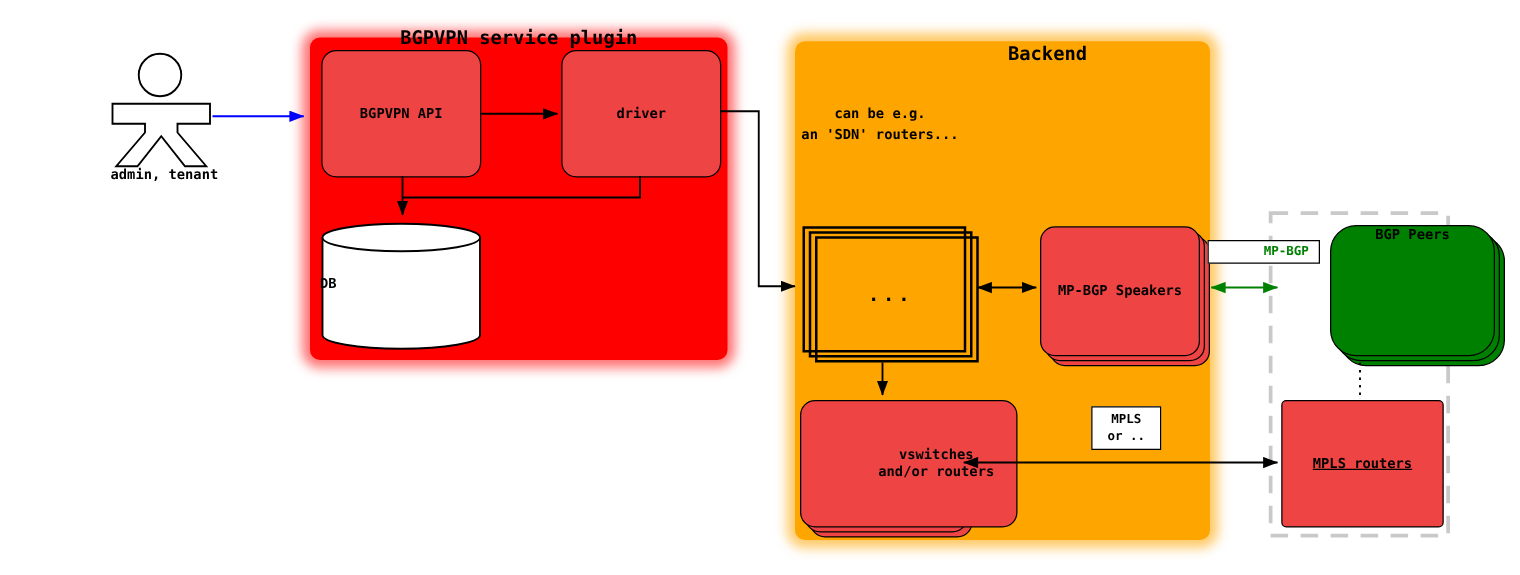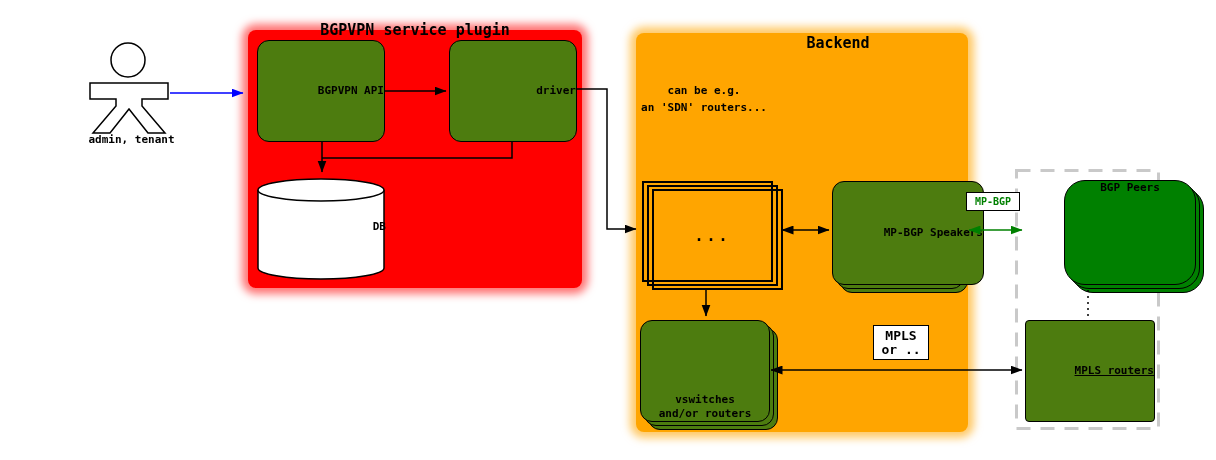--- a/index.html
+++ b/index.html
@@ -15,47 +15,47 @@
   }
   .panel-orange{
     left:636px;top:33px;width:332px;height:399px;background:#ffa500;
     border-radius:8px;box-shadow:0 0 9px 6px rgba(255,165,0,0.6);z-index:1;
   }
   .group-title{
     z-index:4;text-align:center;font-size:15px;letter-spacing:0px;height:14px;line-height:14px;
   }
   
   .wbox{
-    background:#4d7c0f;border:1.5px solid #000;border-radius:12px;z-index:3;
-    display:flex;align-items:center;justify-content:flex-end;text-align:center;
+    background:#ef4444;border:1.5px solid #000;border-radius:12px;z-index:3;
+    display:flex;align-items:center;justify-content:center;text-align:center;
     font-size:11px;line-height:14px;
   }
   .gbox{
     background:#008000;border:1.5px solid #000;border-radius:21px;z-index:3;
     display:flex;align-items:flex-start;justify-content:center;text-align:center;
     font-size:11px;color:#000;margin-left:39px;
   }
   .orect{
     background:transparent;border:2px solid #000;z-index:3;
     display:flex;align-items:center;justify-content:center;
     font-size:15px;letter-spacing:3px;
   }
   .label-box{
     background:#ffffff;border:1px solid #000;z-index:5;
     display:flex;flex-direction:column;align-items:center;justify-content:center;
-    text-align:center;font-size:13px;line-height:14px;
+    text-align:center;font-size:10px;line-height:14px;
   }
   .note{
     z-index:4;text-align:center;font-size:11px;line-height:17px;margin-top:12px;
   }
   .svg-layer{position:absolute;left:0;top:0;width:1216px;height:460px;pointer-events:none;}
   .bg-layer{z-index:0;}
   .arrow-layer{z-index:6;}
   .node-svg{z-index:3;}
-  .txt-green{color:#008000;}
+  .txt-green{color:#008000;padding-left:36px;}
 </style>
 </head>
 <body>
 
 <div class="canvas">
 
   <svg class="svg-layer bg-layer">
     <rect x="1016.5" y="170.5" width="142" height="258" fill="none" stroke="#c9c9c9" stroke-width="3" stroke-dasharray="14 10"></rect>
   </svg>
 
@@ -75,42 +75,42 @@
     <span>BGPVPN API</span>
   </div>
   <div class="abs wbox" style="left:449px;top:40px;width:126px;height:100px;">
     <span>driver</span>
   </div>
 
   <svg class="abs node-svg" style="left:256px;top:176px;" width="130" height="106" viewBox="0 0 130 106">
     <path d="M2,14 L2,92 A63,11 0 0 0 128,92 L128,14" fill="#ffffff" stroke="#000000" stroke-width="1.5"></path>
     <ellipse cx="65" cy="14" rx="63" ry="11" fill="#ffffff" stroke="#000000" stroke-width="1.5"></ellipse>
   </svg>
-  <div class="abs" style="left:256px;top:220px;width:130px;text-align:right;font-size:11px;z-index:4;">DB</div>
+  <div class="abs" style="left:256px;top:220px;width:130px;text-align:left;font-size:11px;z-index:4;">DB</div>
 
   <div class="abs note" style="left:638px;top:70px;width:132px;">
     <div>can be e.g.</div>
     <div>an 'SDN' routers...</div>
   </div>
 
   <div class="abs orect" style="left:642px;top:181px;width:127px;height:97px;"></div>
   <div class="abs orect" style="left:647px;top:185px;width:127px;height:97px;">
     <span>...</span>
   </div>
   <div class="abs orect" style="left:652px;top:189px;width:127px;height:97px;background:transparent;"></div>
 
   <div class="abs wbox" style="left:840px;top:189px;width:126px;height:102px;"></div>
   <div class="abs wbox" style="left:836px;top:185px;width:126px;height:102px;"></div>
-  <div class="abs wbox" style="left:832px;top:181px;width:126px;height:102px;padding-left:24px;">
+  <div class="abs wbox" style="left:832px;top:181px;width:126px;height:102px;">
     <span>MP-BGP Speakers</span>
   </div>
 
   <div class="abs wbox" style="left:648px;top:328px;width:128px;height:100px;"></div>
   <div class="abs wbox" style="left:644px;top:324px;width:128px;height:100px;"></div>
-  <div class="abs wbox" style="left:640px;top:320px;width:128px;height:100px;flex-direction:column;">
+  <div class="abs wbox" style="left:640px;top:320px;width:128px;height:100px;flex-direction:column;padding-left:44px;">
     <div>vswitches</div>
     <div>and/or routers</div>
   </div>
 
   <div class="abs label-box" style="left:873px;top:325px;width:54px;height:33px;">
     <div>MPLS</div>
     <div>or ..</div>
   </div>
 
   <div class="abs label-box txt-green" style="left:966px;top:192px;width:52px;height:17px;font-size:10px;">

